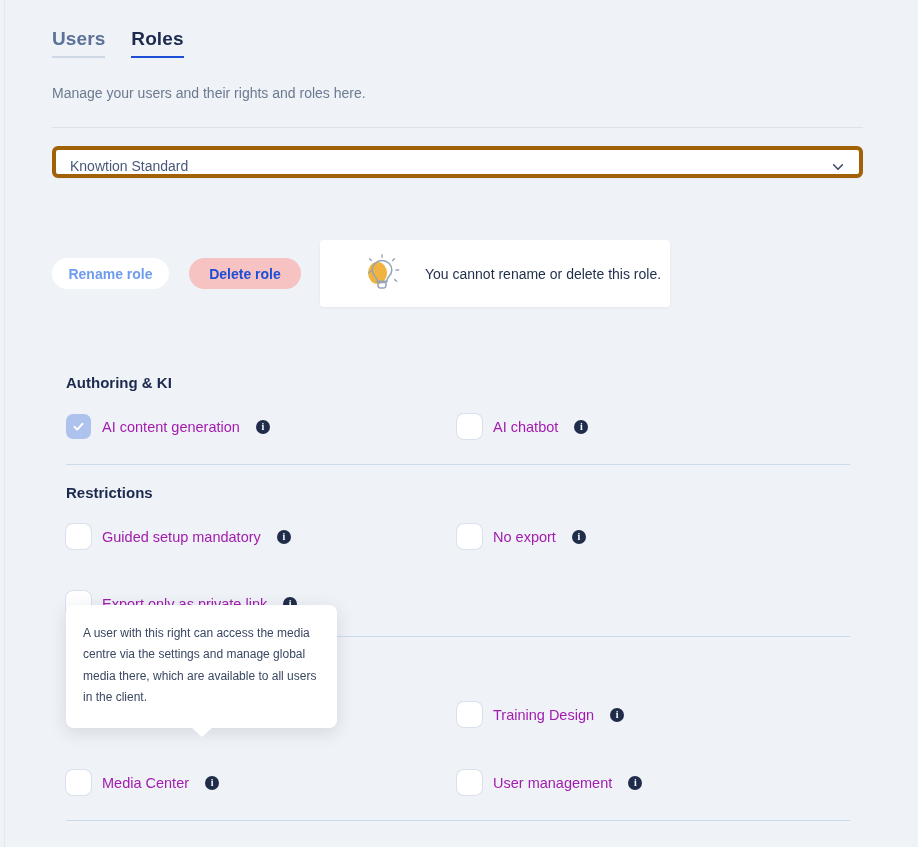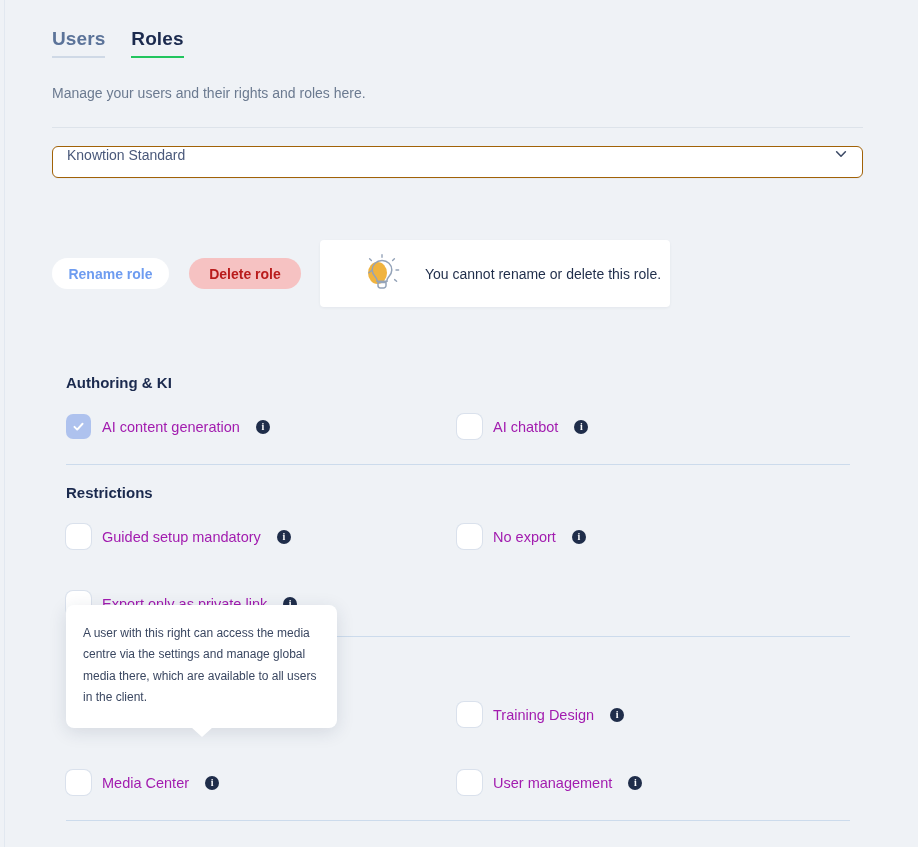--- a/index.html
+++ b/index.html
@@ -49,21 +49,21 @@
     padding-bottom: 6px;
     cursor: pointer;
     white-space: nowrap;
   }
   .tab.inactive {
     color: #5b7399;
     border-bottom: 2px solid #cfd9e6;
   }
   .tab.active {
     color: #1b2a4e;
-    border-bottom: 2px solid #22c55e;
+    border-bottom: 2px solid #1d4ed8;
   }
 
   
   .subtitle {
     position: absolute;
     left: 52px;
     top: 85px;
     font-size: 14px;
     color: #6b7a90;
   }
@@ -80,24 +80,24 @@
   .divider.d-sec3 { left: 66px; width: 784px; top: 820px; background:#ccdbec; }
 
   
   .role-select {
     position: absolute;
     left: 52px;
     top: 146px;
     width: 811px;
     height: 32px;
     background: #ffffff;
-    border: 1px solid #a16207;
+    border: 4px solid #a16207;
     border-radius: 6px;
     display: flex;
-    align-items: flex-start;
+    align-items: flex-end;
     padding: 0 14px;
     cursor: pointer;
     box-shadow: 0 1px 1px rgba(30,45,80,.03);
   }
   .role-select .value {
     font-size: 14px;
     color: #49587a;
     flex: 1;
   }
   .chev {
@@ -122,21 +122,21 @@
   .btn-rename {
     left: 52px; top: 258px;
     width: 117px;
     background: #ffffff;
     color: #6e9cf0;
   }
   .btn-delete {
     left: 189px; top: 258px;
     width: 112px;
     background: #f6c2c2;
-    color: #b91c1c;
+    color: #1d4ed8;
   }
 
   
   .hint-card {
     position: absolute;
     left: 320px;
     top: 240px;
     width: 350px;
     height: 67px;
     background: #ffffff;

